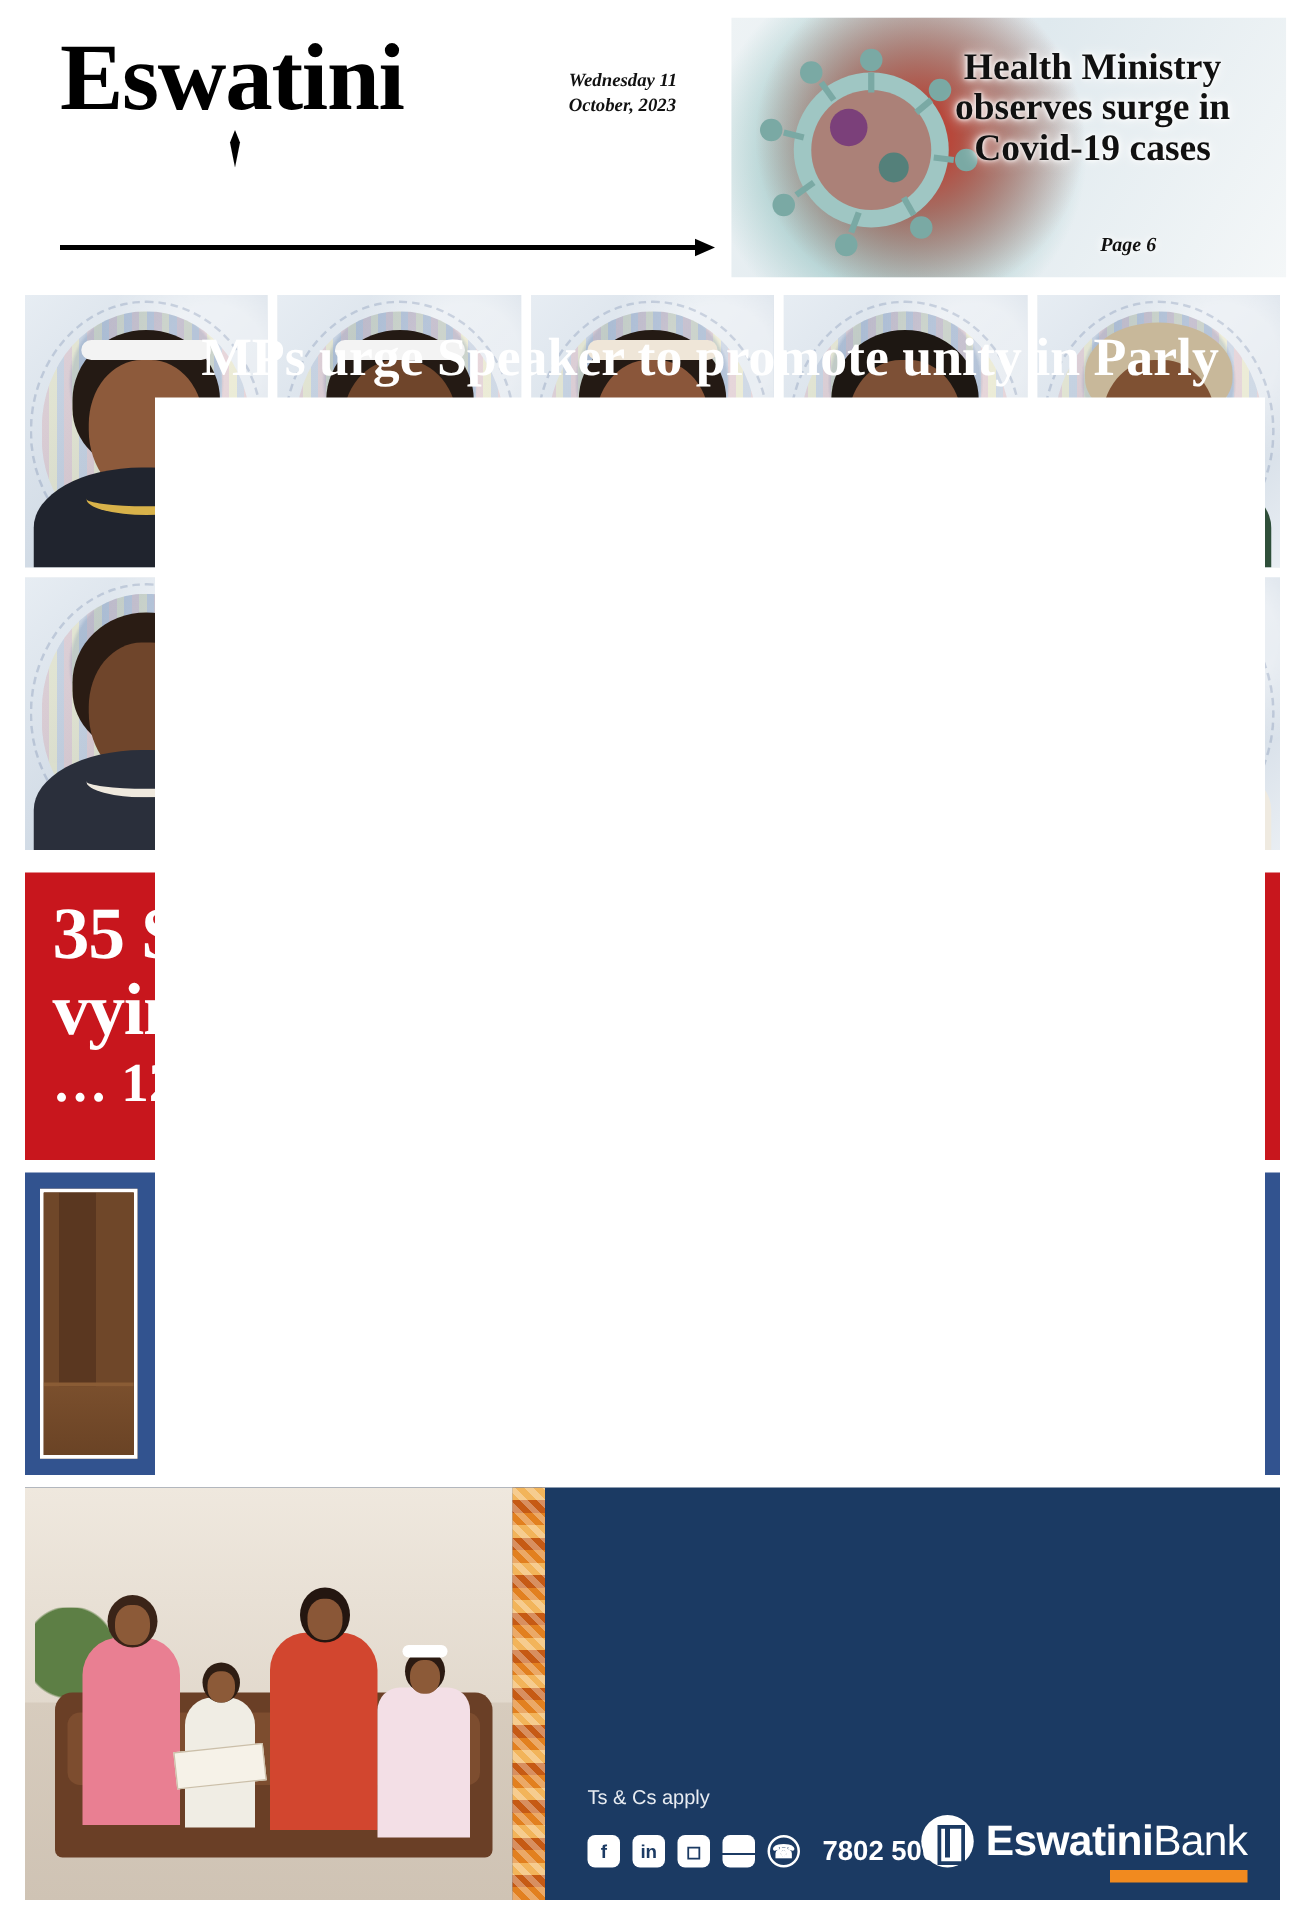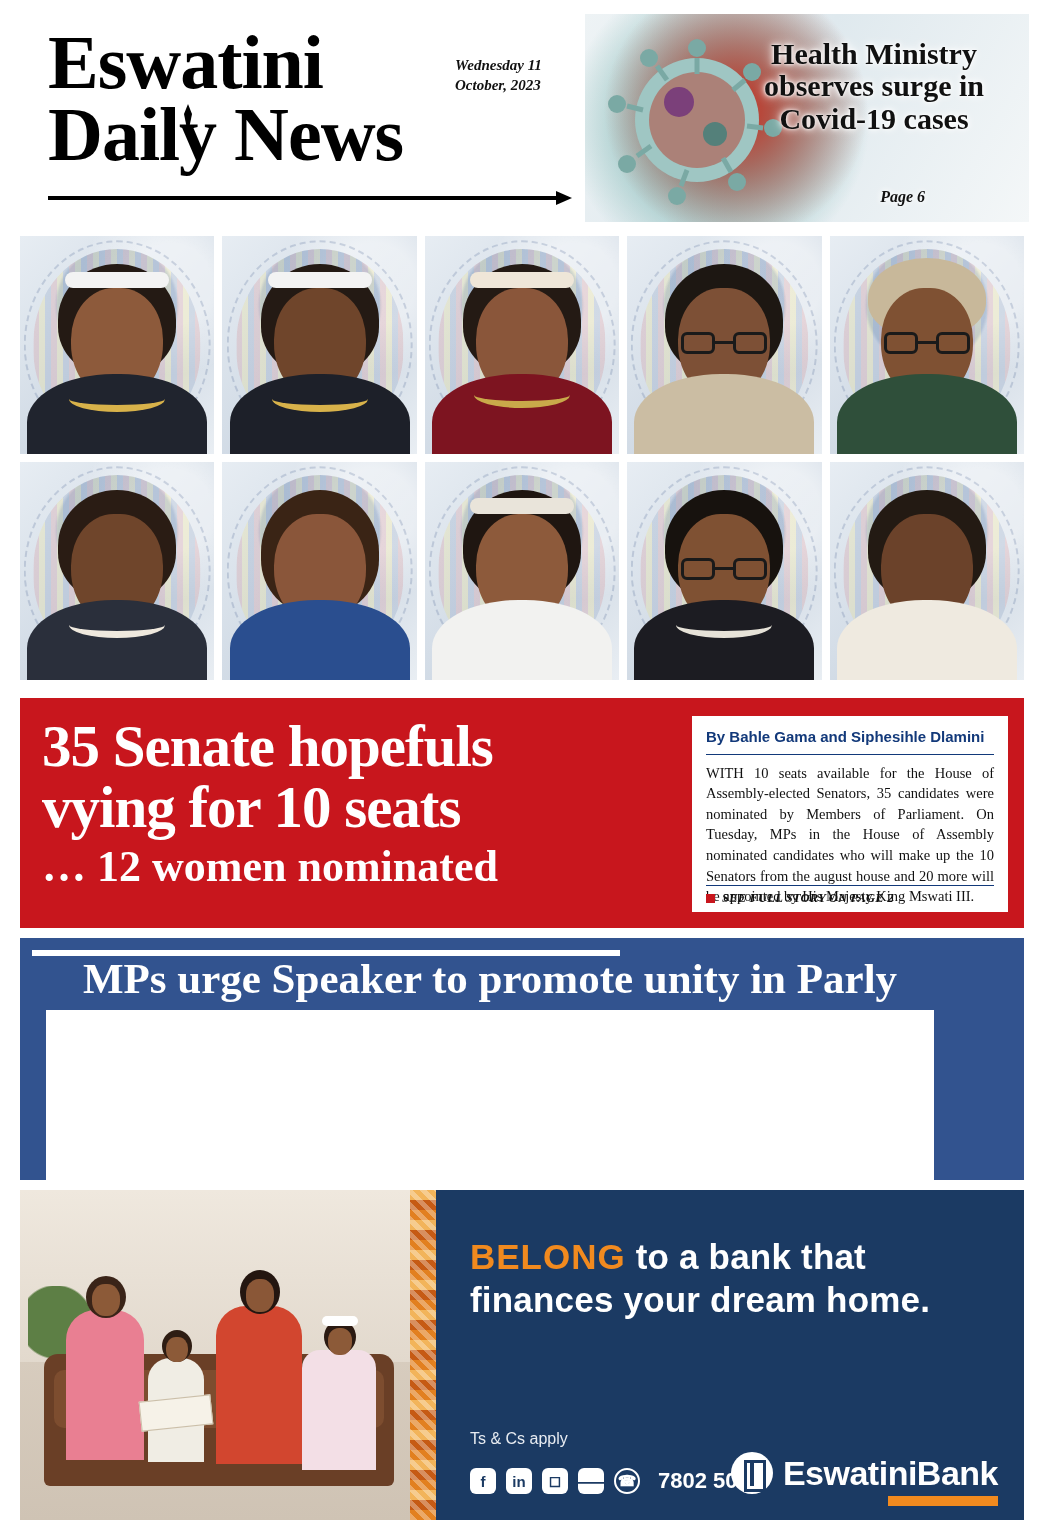--- a/index.html
+++ b/index.html
@@ -200,21 +200,21 @@
   }
   .see-full .sq { width: 9px; height: 9px; background: #c8161d; display: inline-block; }
   .see-full span {
     font-family: "Liberation Serif", serif; font-style: italic; font-weight: bold;
     font-size: 12.5px; color: #111; letter-spacing: .2px;
   }
 
   
   .blue-band {
     position: absolute; left: 20px; top: 938px; width: 1004px; height: 242px;
-    background: #32538f; display: flex; align-items: flex-start; padding: 12px; flex-direction: column;
+    background: #32538f; display: flex; align-items: center; padding: 12px;
   }
   .speaker-photo {
     width: 588px; height: 216px; border: 3px solid #fff; position: relative; overflow: hidden;
     background: #5c3a22;
   }
   .sp-bg {
     position: absolute; inset: 0;
     background:
       linear-gradient(180deg, #6d452a 0%, #54331d 52%, #3b2413 100%);
   }
@@ -356,36 +356,35 @@
     border: 3px solid #1b3a63;
   }
   .ad-logo .mark:after {
     content: ""; position: absolute; left: 19px; top: 8px; width: 4px; height: 26px;
     background: #1b3a63;
   }
   .ad-logo .wordmark {
     font-family: "Liberation Sans", sans-serif; font-weight: bold;
     font-size: 34px; color: #fff; letter-spacing: -.5px;
   }
-  .ad-logo .wordmark .b { font-weight: bold; }
+  .ad-logo .wordmark .b { font-weight: normal; }
   .ad-logo .swoosh {
     position: absolute; right: 0; bottom: -12px; width: 110px; height: 10px;
     background: #f18a1f;
   }
 </style>
 </head>
 <body>
 
 <div class="page">
 
   <div class="masthead">
     <div class="mast-left">
       <div class="mast-title">
         <span class="mast-line1">Eswatini</span>
-        <span class="mast-line2">Daily News</span>
       </div>
       <svg class="mast-quill" viewBox="0 0 26 30">
         <path d="M13 0 L17 10 L13 30 L9 10 Z" fill="#000"></path>
       </svg>
       <div class="mast-rule"></div>
       <div class="mast-date">
         <div>Wednesday 11</div>
         <div>October, 2023</div>
       </div>
     </div>
@@ -613,24 +612,20 @@
           <span class="f"></span>
         </div>
       <div class="ad-kid2">
           <span class="h"></span>
           <span class="f"></span>
           <span class="band"></span>
         </div>
     </div>
     <div class="ad-strip"></div>
     <div class="ad-copy">
-      <div class="ad-head">
-        <span class="belong">BELONG</span><span> to a bank that</span><br>
-        <span>finances your dream home.</span>
-      </div>
       <div class="ad-ts">Ts &amp; Cs apply</div>
       <div class="ad-social">
         <span class="sico">f</span>
         <span class="sico">in</span>
         <span class="sico">◻</span>
         <span class="sico">⸺</span>
         <span class="sico circle">☎</span>
         <span class="ad-phone">7802 5000</span>
       </div>
       <div class="ad-logo">

